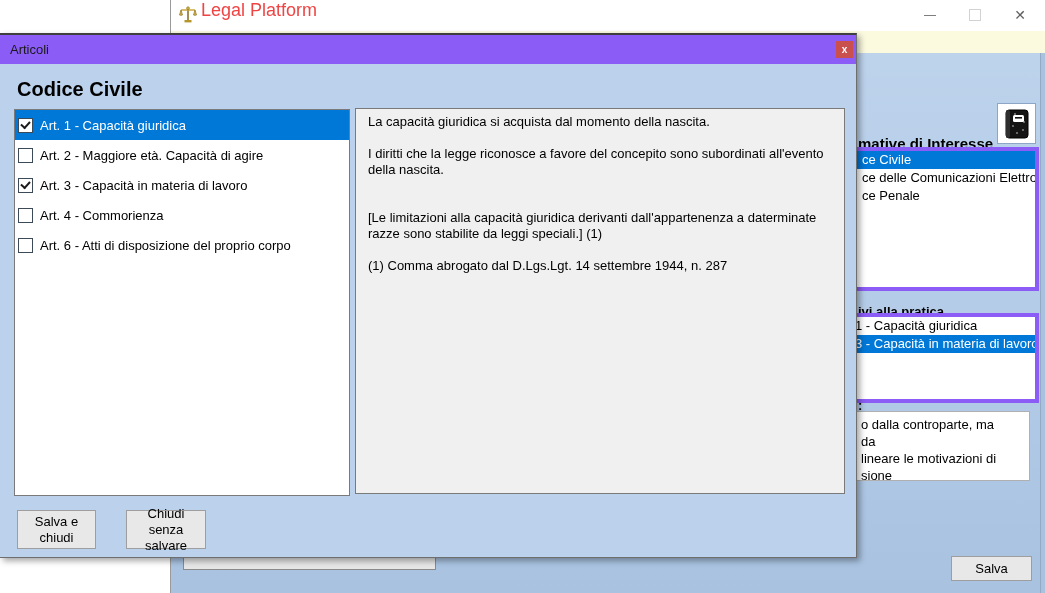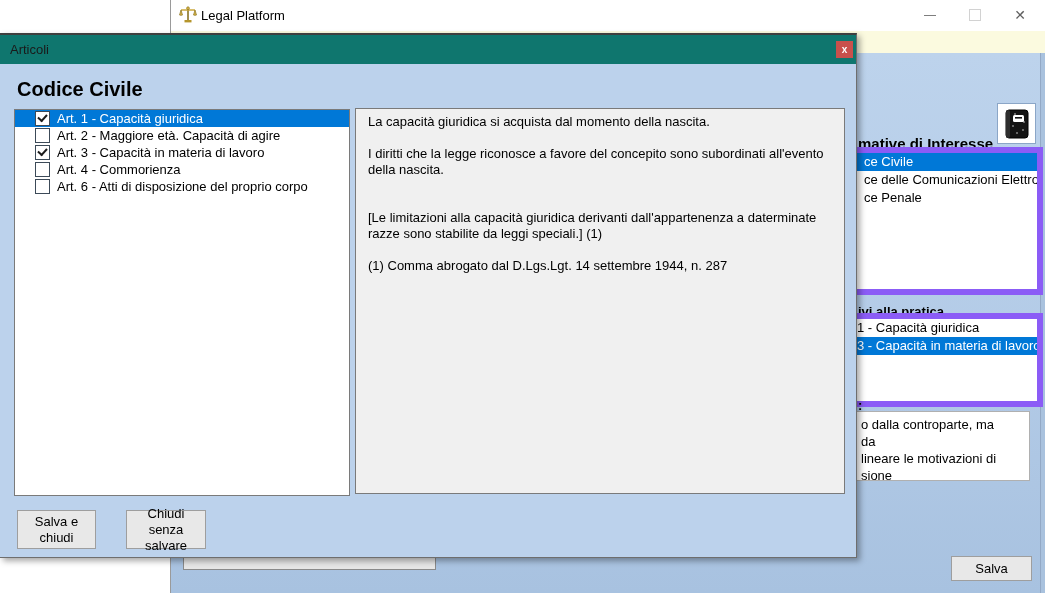--- a/index.html
+++ b/index.html
@@ -8,63 +8,63 @@
     background:#ffffff;
     font-family:"Liberation Sans","DejaVu Sans",sans-serif;
     font-size:13px;color:#000;
     -webkit-font-smoothing:antialiased;
   }
   .abs{position:absolute;}
 
   
   .main-window{left:170px;top:0;width:875px;height:593px;border-left:1px solid #9a9a9a;background:#fff;}
   .titlebar{left:0;top:0;width:875px;height:31px;background:#ffffff;border-bottom:1px solid #d9d9d9;}
-  .titlebar-title{left:30px;top:8px;color:#000000;font-size:13px;white-space:nowrap;}
+  .titlebar-title{left:30px;top:0;color:#ef4444;font-size:18px;white-space:nowrap;}
   .scales-icon{left:8px;top:6px;width:18px;height:18px;}
   .win-ctrl{top:0;width:44px;height:30px;display:flex;align-items:center;justify-content:center;color:#7e7e7e;font-size:13px;}
   .ctrl-min{left:737px;}
   .ctrl-max{left:782px;}
   .ctrl-close{left:827px;color:#5f5f5f;font-size:14px;}
   .min-glyph{display:inline-block;width:12px;height:0;border-top:1px solid #7e7e7e;}
   .max-glyph{display:inline-block;width:10px;height:10px;border:1px solid #d2d2d2;}
   .menustrip{left:0;top:31px;width:875px;height:22px;background:var(--menu-yellow,#FBFADF);}
   .window-body{left:0;top:53px;width:875px;height:540px;background:linear-gradient(180deg,#BDD3EC 0%,#B3CBE7 55%,#A8C2E0 100%);}
   .right-strip{left:869px;top:53px;width:6px;height:540px;background:#A9C2DE;border-left:1px solid #93A9C6;}
 
   
   .bg-heading{font-weight:bold;color:#000;white-space:nowrap;}
   .h-normative{left:858px;top:119px;font-size:15px;margin-top:16px;}
   .h-pratica{left:858px;top:304px;font-size:13px;}
   .h-note{left:858px;top:398px;font-size:13px;}
   .book-button{left:997px;top:103px;width:37px;height:39px;background:#fff;border:1px solid #8ba6c7;display:flex;align-items:center;justify-content:center;}
-  .listbox{background:#fff;border:6px solid #8b5cf6;overflow:hidden;}
+  .listbox{background:#fff;border:4px solid #8b5cf6;overflow:hidden;}
   .lb-normative{left:846px;top:147px;width:185px;height:136px;}
   .lb-pratica{left:846px;top:313px;width:185px;height:82px;}
   .lb-row{height:18px;line-height:18px;white-space:nowrap;overflow:hidden;padding-left:12px;}
   .lb-pratica .lb-row{padding-left:5px;}
   .lb-row.selected{background:var(--accent,#0078D7);color:#fff;}
   .note-box{left:846px;top:411px;width:184px;height:70px;background:#fff;border:1px solid #b0b0b0;
     padding:4px 20px 4px 14px;line-height:17px;white-space:pre-line;overflow:hidden;box-sizing:border-box;}
   .btn{background:#E8E8E8;border:1px solid #9e9e9e;display:flex;align-items:center;justify-content:center;
     text-align:center;font-size:13px;color:#000;line-height:16px;cursor:default;box-sizing:border-box;}
   .btn-salva-bg{left:951px;top:556px;width:81px;height:25px;}
   .bottom-peek{left:183px;top:546px;width:251px;height:22px;background:#E6E6E6;border:1px solid #8a8a8a;}
 
   
   .dialog{left:0;top:33px;width:857px;height:525px;background:var(--dialog-bg,#BCD2EC);
     border-top:2px solid #3f3f3f;border-right:1px solid #6e6e6e;border-bottom:1px solid #6e6e6e;
     box-shadow:3px 3px 6px rgba(0,0,0,0.35);box-sizing:border-box;z-index:10;}
-  .dlg-titlebar{left:0;top:0;width:100%;height:29px;background:#0f766e;}
+  .dlg-titlebar{left:0;top:0;width:100%;height:29px;background:#8b5cf6;}
   .dlg-title{left:10px;top:7px;font-size:13px;color:#1a1a1a;}
   .dlg-close{left:836px;top:6px;width:17px;height:17px;background:var(--close-red,#C9504C);
     color:#fff;font-size:10px;font-weight:bold;display:flex;align-items:center;justify-content:center;}
   .dlg-heading{left:17px;top:43px;font-size:20px;font-weight:bold;}
 
   .article-list{left:14px;top:74px;width:334px;height:385px;background:#fff;border:1px solid #7a7a7a;overflow:hidden;}
-  .art-row{height:17px;display:flex;align-items:center;padding-left:20px;white-space:nowrap;}
+  .art-row{height:30px;display:flex;align-items:center;padding-left:3px;white-space:nowrap;}
   .art-row.selected{background:var(--accent,#0078D7);color:#fff;}
   .cbx{width:13px;height:13px;background:#fff;border:1px solid #3c4a58;margin-right:7px;position:relative;flex:none;}
   .cbx.checked::after{content:"";position:absolute;left:2px;top:2px;width:7px;height:4px;
     border-left:2px solid #1c1c1c;border-bottom:2px solid #1c1c1c;transform:rotate(-48deg);}
 
   .article-text{left:355px;top:73px;width:490px;height:386px;background:#F0F0F0;border:1px solid #7a7a7a;
     padding:5px 12px;box-sizing:border-box;line-height:16px;white-space:pre-wrap;overflow:hidden;}
 
   .btn-save-close{left:17px;top:475px;width:79px;height:39px;padding:0 10px;}
   .btn-close-nosave{left:126px;top:475px;width:80px;height:39px;padding:0 6px;}

